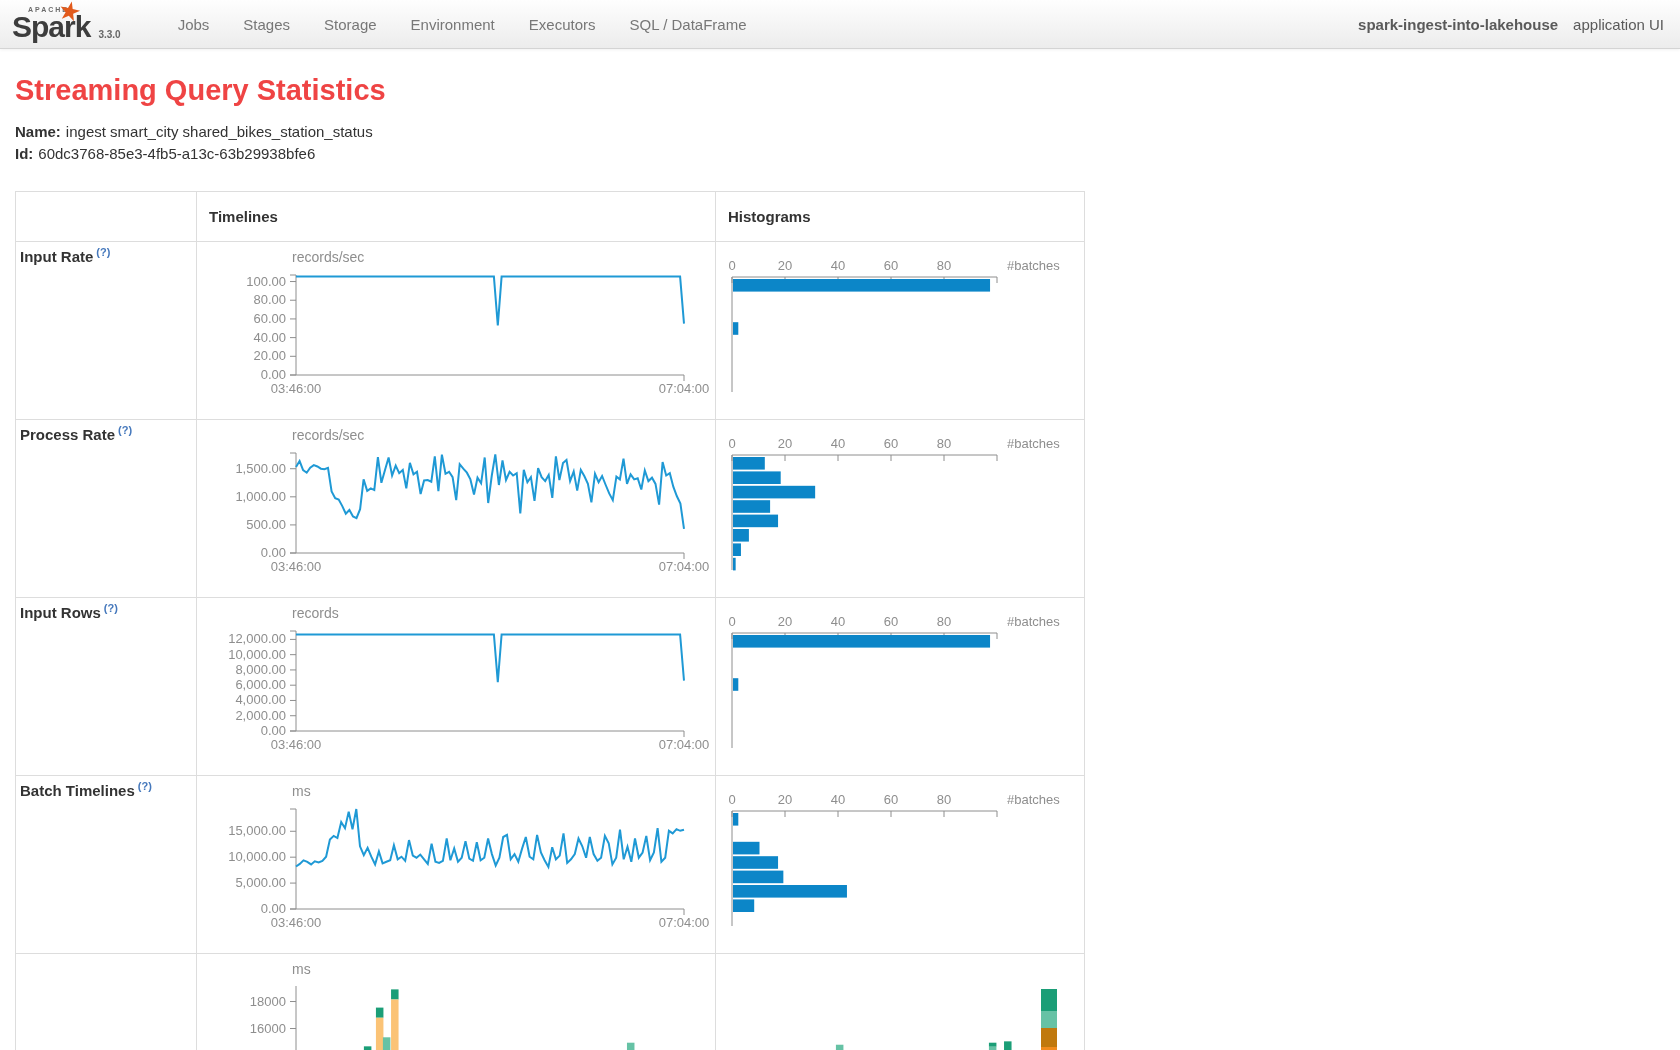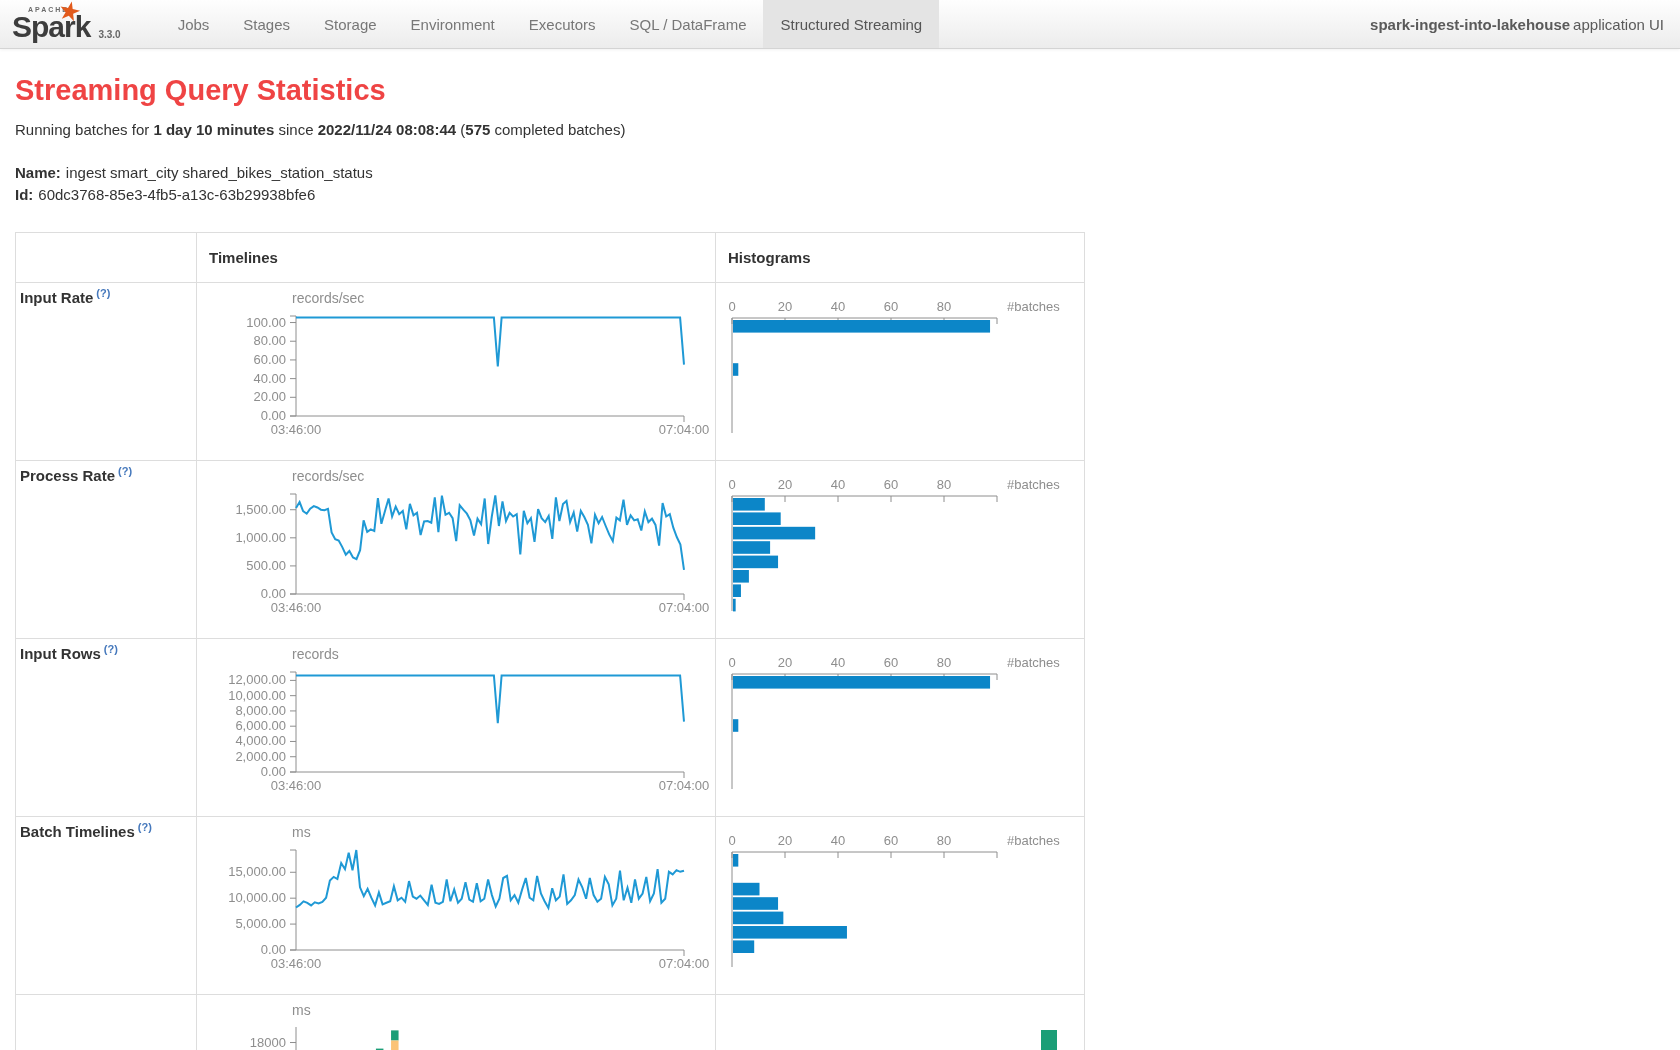--- a/index.html
+++ b/index.html
@@ -20,21 +20,21 @@
   .version{font-size:10px;font-weight:bold;color:#666;margin-left:8px;padding-bottom:2px;}
   .nav-tabs{display:flex;list-style:none;margin:0 0 0 30px;padding:0;align-items:stretch;}
   .nav-tabs li{
     display:flex;align-items:center;padding:16px 17px;font-size:15px;color:#777;cursor:pointer;
   }
   .nav-tabs li.active{background:#e4e4e4;color:#555;}
   .app-title{
     position:absolute;right:16px;top:0;height:48px;display:flex;align-items:center;
     font-size:15px;color:#5a5a5a;
   }
-  .app-title b{margin-right:3px;}
+  .app-title b{margin-right:15px;}
   
   .content{padding:0 14px;}
   h2.page-title{font-size:29px;font-weight:bold;color:#ef4444;margin:25px 0 14px 1px;}
   .running-line{font-size:15px;margin:0 0 24px 1px;}
   .kv{font-size:15px;line-height:22px;margin:0 0 26px 1px;}
   .kv b{margin-right:5px;}
   .help{color:#4578bc;font-size:11px;vertical-align:super;margin-left:3px;font-weight:bold;cursor:pointer;}
   
   table.stats{border-collapse:collapse;table-layout:fixed;margin-left:1px;}
   table.stats th,table.stats td{border:1px solid #ddd;padding:4px;vertical-align:top;}
@@ -56,32 +56,30 @@
     <span class="star-icon">★</span>
     <span class="version">3.3.0</span>
   </div>
   <ul class="nav-tabs">
     <li>Jobs</li>
     <li>Stages</li>
     <li>Storage</li>
     <li>Environment</li>
     <li>Executors</li>
     <li>SQL / DataFrame</li>
-    <li class="active">Structured Streaming</li>
   </ul>
   <div class="app-title">
     <b>spark-ingest-into-lakehouse</b>
     <span>application UI</span>
   </div>
 </div>
 
 <div class="content">
   <h2 class="page-title">Streaming Query Statistics</h2>
 
-  <p class="running-line"><span>Running batches for </span><b>1 day 10 minutes</b><span> since </span><b>2022/11/24 08:08:44</b><span> (</span><b>575</b><span> completed batches)</span></p>
 
   <div class="kv">
     <div><b>Name:</b><span>ingest smart_city shared_bikes_station_status</span></div>
     <div><b>Id:</b><span>60dc3768-85e3-4fb5-a13c-63b29938bfe6</span></div>
   </div>
 
   <table class="stats">
     <colgroup>
         <col style="width:181px">
         <col style="width:510px">

